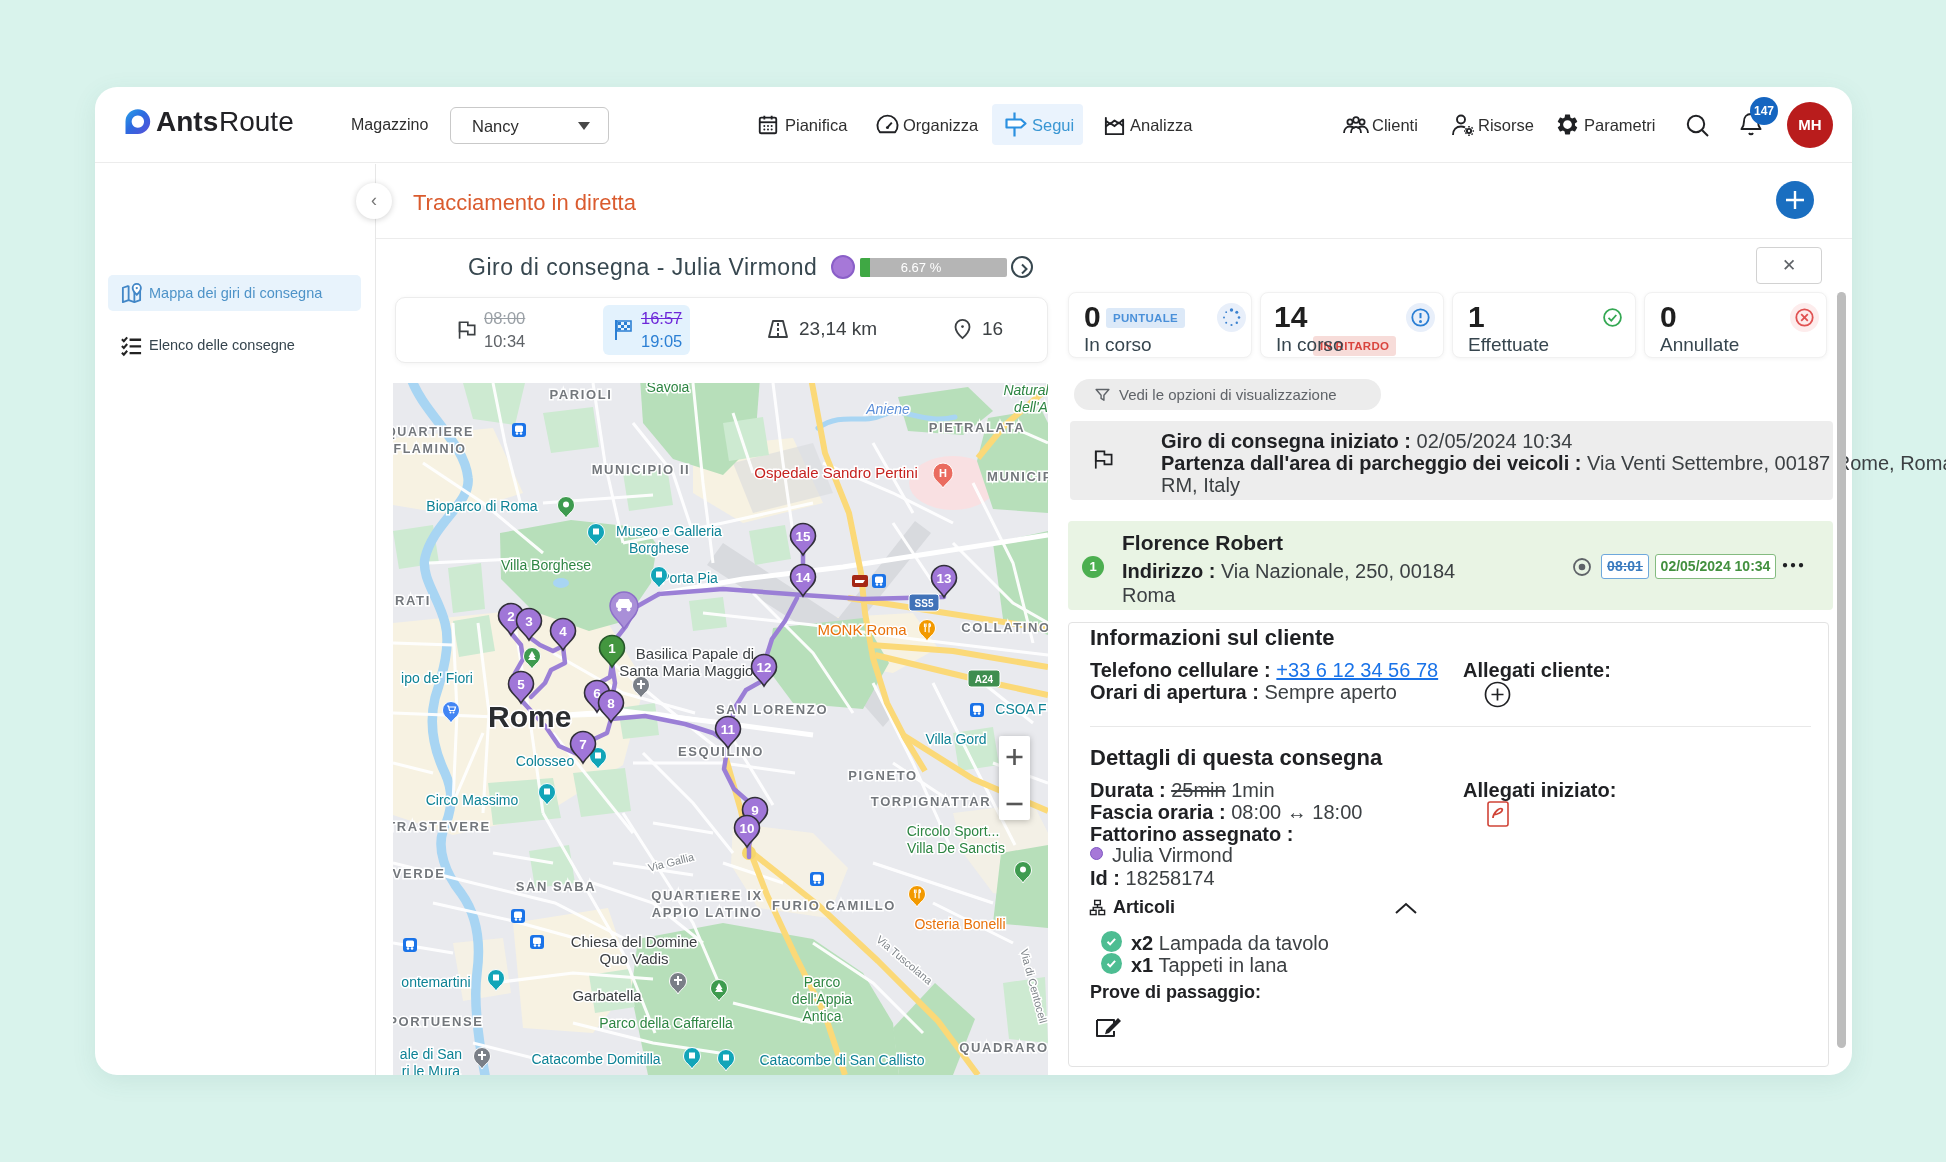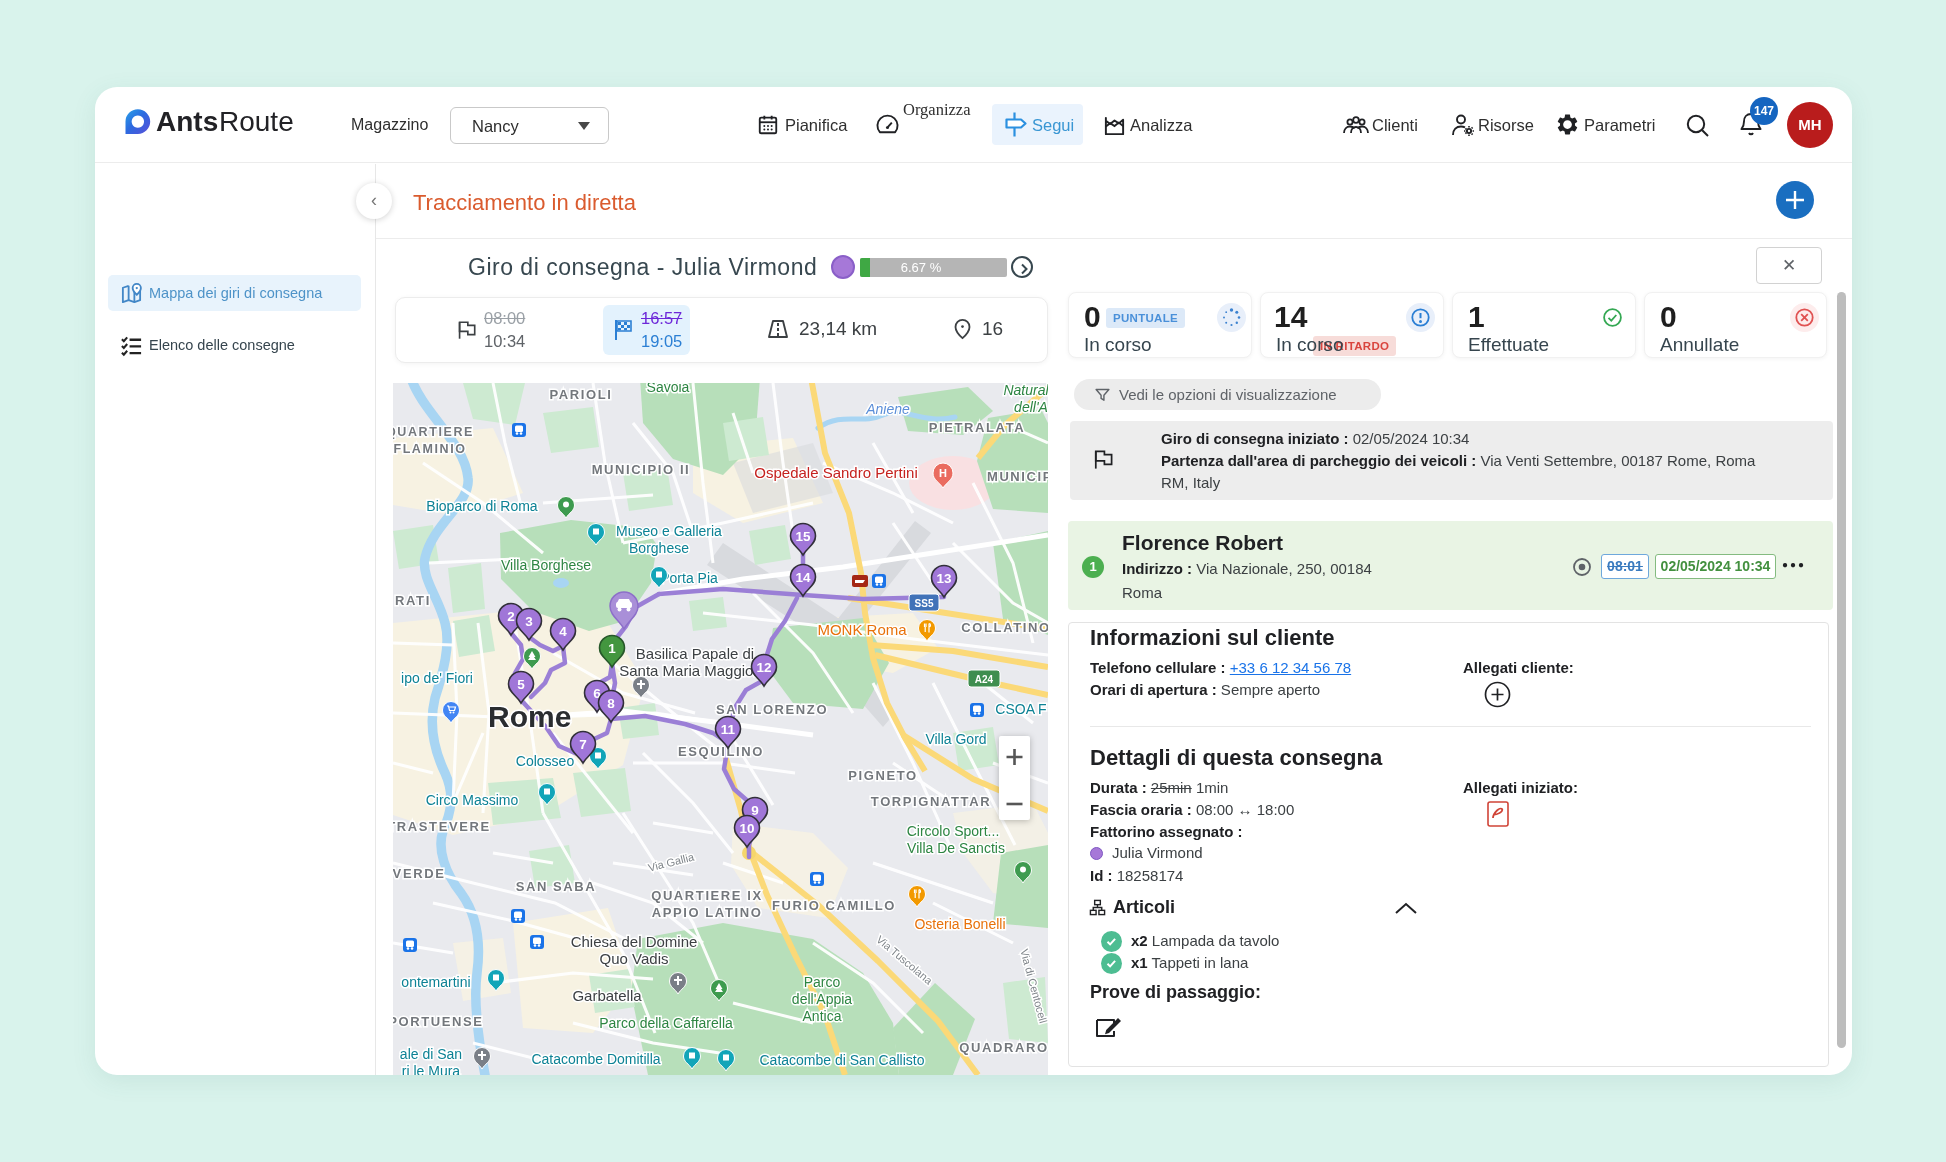--- a/index.html
+++ b/index.html
@@ -31,21 +31,21 @@
 .num{font-size:30px;font-weight:bold;color:#1f1f1f;}
 .chip{font-size:11.5px;font-weight:bold;padding:4px 7px;border-radius:3px;letter-spacing:.3px;}
 .chipblue{background:#dcE9f8;color:#4a90d9;}
 .chipred{background:#f7dcd9;color:#d9453e;}
 .incorso{font-size:19px;color:#36454e;}
 .iccirc{width:29px;height:29px;border-radius:50%;}
 .filterchip{left:1074px;top:379px;width:307px;height:31px;background:#ececec;border-radius:16px;color:#5f6368;font-size:15px;line-height:31px;}
 .graybox{left:1070px;top:421px;width:763px;height:79px;background:#ededed;border-radius:4px;}
 .greencard{left:1068px;top:521px;width:765px;height:89px;background:#e9f4e4;border-radius:4px;}
 .detailcard{left:1068px;top:622px;width:761px;height:445px;background:#fff;border:1px solid #e3e3e3;border-radius:4px;}
-.t17{font-size:15px;color:#3c4043;white-space:nowrap;}
+.t17{font-size:20px;color:#3c4043;white-space:nowrap;}
 .t17 b{color:#202124;}
 .sect{font-size:22px;font-weight:bold;color:#202124;white-space:nowrap;}
 .scrollbar{left:1837px;top:292px;width:9px;height:756px;background:#bdbdbd;border-radius:5px;}
 .strike{text-decoration:line-through;}
 .link{color:#1a73e8;text-decoration:underline;}
 svg{display:block;}
 </style>
 </head>
 <body>
 <div class="abs card"></div>
@@ -89,21 +89,21 @@
     </svg>
   </div>
 <div class="abs navtxt" style="left:785px;top:116px;">Pianifica</div>
 <div class="abs" style="left:876px;top:114px;">
     <svg width="23" height="23" viewBox="0 0 24 24" fill="none" stroke="#202124" stroke-width="2">
       <path d="M4 19 A 10.5 10.5 0 1 1 20 19 Z" stroke-linejoin="round"></path>
       <circle cx="12" cy="14" r="1.6" fill="#202124" stroke="none"></circle>
       <path d="M12.5 13.5 L16.5 9" stroke-width="2"></path>
     </svg>
   </div>
-<div class="abs navtxt" style="left:903px;top:100px;font-family:Liberation Serif, serif;">Organizza</div>
+<div class="abs navtxt" style="left:903px;top:116px;">Organizza</div>
 <div class="abs" style="left:1004px;top:111px;">
     <svg width="25" height="27" viewBox="0 0 25 27" fill="none" stroke="#2b90e0" stroke-width="2.2">
       <path d="M10.5 1.5v24"></path>
       <path d="M2.5 8.5 h14.5 l4.5 4 -4.5 4 H2.5 Z" stroke-linejoin="round" fill="#fff"></path>
     </svg>
   </div>
 <div class="abs navtxt" style="left:1032px;top:116px;color:#3996d3;">Segui</div>
 <div class="abs" style="left:1103px;top:114px;">
     <svg width="23" height="23" viewBox="0 0 24 24" fill="none" stroke="#202124" stroke-width="2">
       <path d="M3 4 v17 h18 V6 l-4.5 3.8 -4.5-3 -4.5 3.6 L3 7 Z" stroke-linejoin="round"></path>

